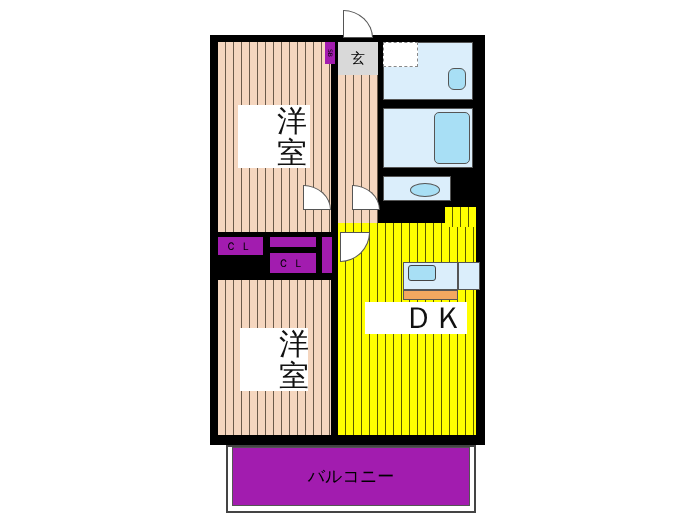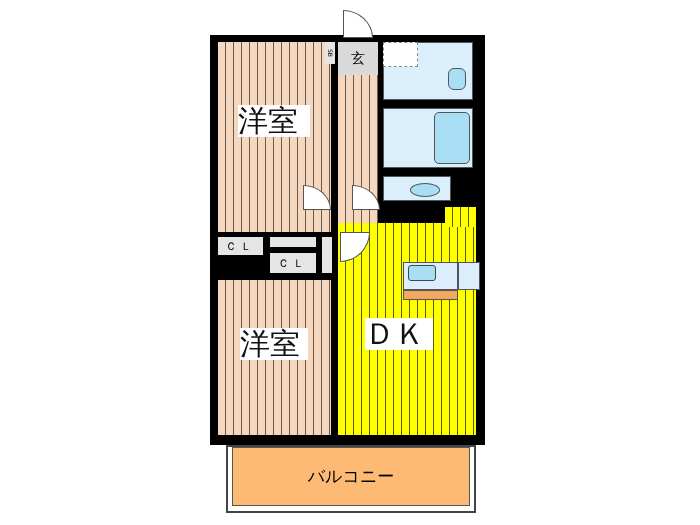--- a/index.html
+++ b/index.html
@@ -1,23 +1,23 @@
 <!DOCTYPE html>
 <html><head>
 <meta charset="utf-8">
 <style>
   html,body{margin:0;padding:0;background:#fff;}
   body{width:700px;height:525px;position:relative;overflow:hidden;font-family:"DejaVu Sans",sans-serif;}
   .abs{position:absolute;box-sizing:border-box;}
   .wall{background:#000;}
   .wood{background:repeating-linear-gradient(90deg,#f5d6bf 0 7px,#6b5a4a 7px 8px);}
   .ywood{background:repeating-linear-gradient(90deg,#ffff00 0 7px,#5a5a00 7px 8px);}
-  .label{background:#fff;color:#111;line-height:1.05;}
+  .label{background:#fff;color:#111;line-height:1.05;padding-left:39px;}
   .wet{background:#dbeefb;border:1px solid #555;}
-  .red{background:#e5e5e5;color:#000;font-size:11px;display:flex;align-items:center;justify-content:center;letter-spacing:4px;}
+  .red{background:#a21caf;color:#000;font-size:11px;display:flex;align-items:center;justify-content:center;letter-spacing:4px;}
   .door{border:1px solid #555;border-radius:0 100% 0 0;background:#fff;}
 </style>
 </head>
 <body>
 
 <div class="abs wall" style="left:210px;top:35px;width:275px;height:410px;"></div>
 
 <div class="abs wood" style="left:218px;top:42px;width:113px;height:190px;"></div>
 <div class="abs label" style="left:238px;top:105px;width:72px;font-size:30px;">
   <div>洋室</div>
@@ -55,23 +55,23 @@
   <div>洋室</div>
 </div>
 
 <div class="abs ywood" style="left:338px;top:223px;width:138px;height:212px;"></div>
 <div class="abs ywood" style="left:445px;top:207px;width:31px;height:20px;"></div>
 <div class="abs" style="left:340px;top:232px;width:30px;height:30px;border:1px solid #555;border-radius:0 0 100% 0;background:#fff;"></div>
 <div class="abs" style="left:403px;top:262px;width:55px;height:28px;background:#dbeefb;border:1px solid #555;"></div>
 <div class="abs" style="left:408px;top:265px;width:28px;height:16px;background:#a8dff5;border:1px solid #444;border-radius:3px;"></div>
 <div class="abs" style="left:458px;top:262px;width:22px;height:28px;background:#dbeefb;border:1px solid #555;"></div>
 <div class="abs" style="left:403px;top:290px;width:55px;height:10px;background:#f2a860;border:1px solid #555;"></div>
-<div class="abs label" style="left:365px;top:318px;width:68px;font-size:30px;">
+<div class="abs label" style="left:365px;top:302px;width:102px;font-size:30px;">
   <div>ＤＫ</div>
 </div>
 
 <div class="abs door" style="left:303px;top:185px;width:28px;height:25px;"></div>
 <div class="abs door" style="left:352px;top:185px;width:28px;height:25px;"></div>
 
 <div class="abs" style="left:226px;top:445px;width:250px;height:68px;border:2px solid #444;background:#fff;"></div>
-<div class="abs" style="left:232px;top:447px;width:238px;height:59px;background:#fdba74;border:1px solid #555;display:flex;align-items:center;justify-content:center;font-size:17px;">
+<div class="abs" style="left:232px;top:447px;width:238px;height:59px;background:#a21caf;border:1px solid #555;display:flex;align-items:center;justify-content:center;font-size:17px;">
   <span>バルコニー</span>
 </div>
 
 </body></html>

